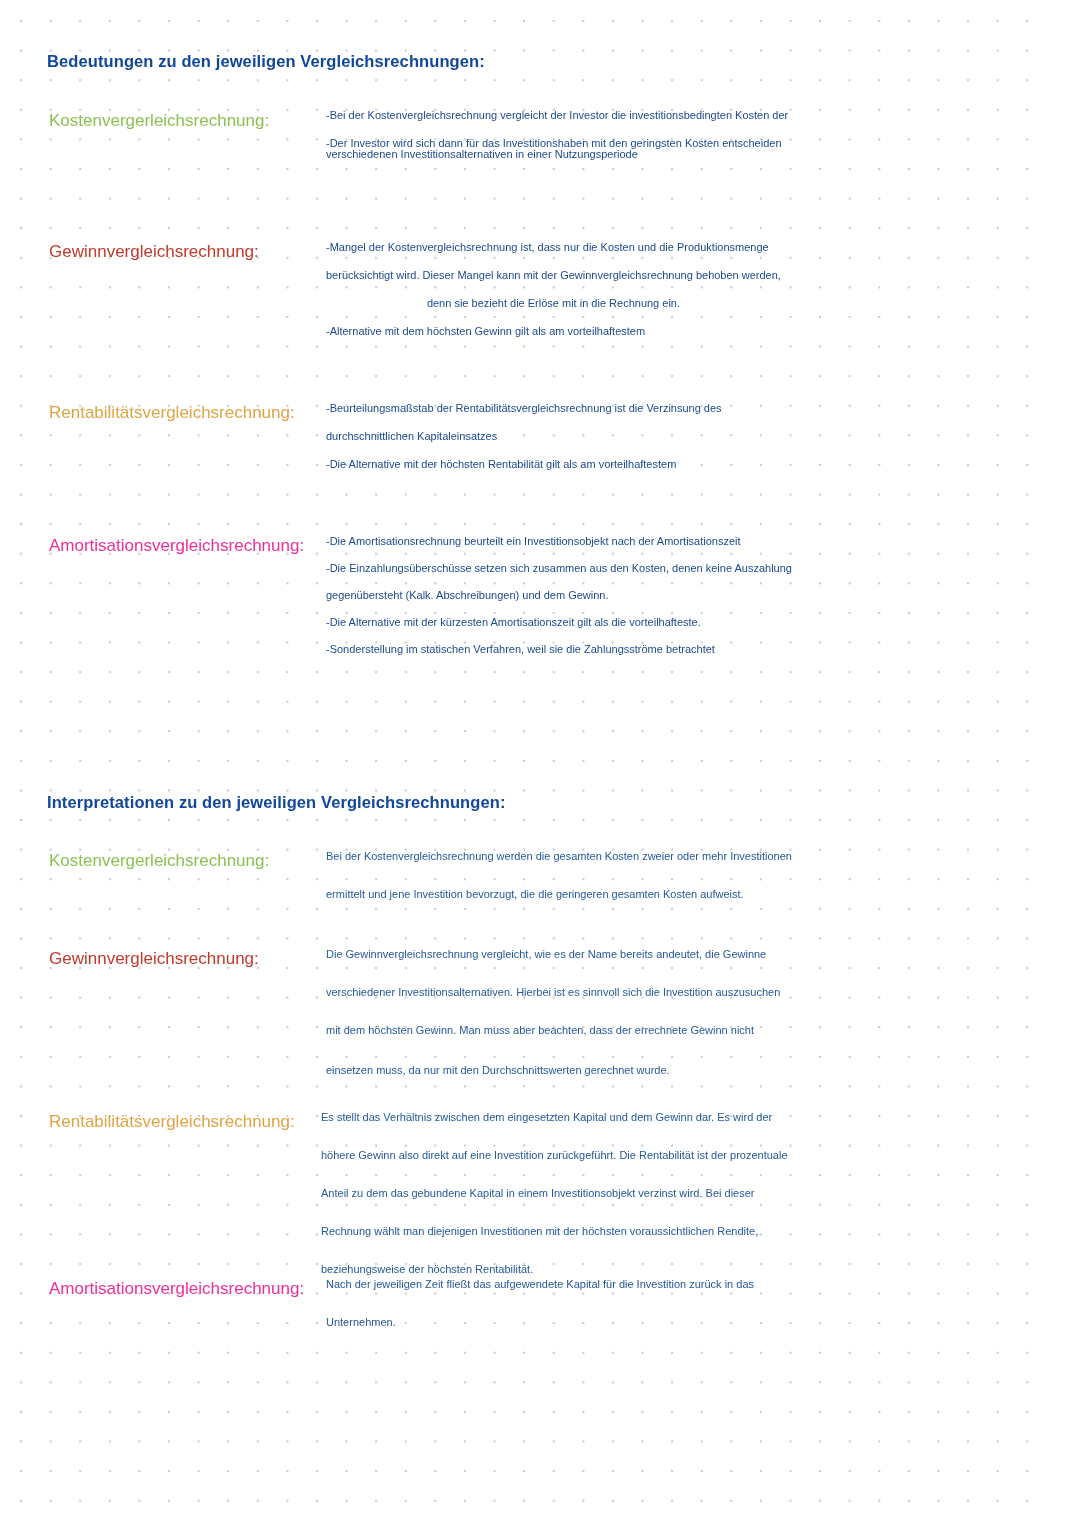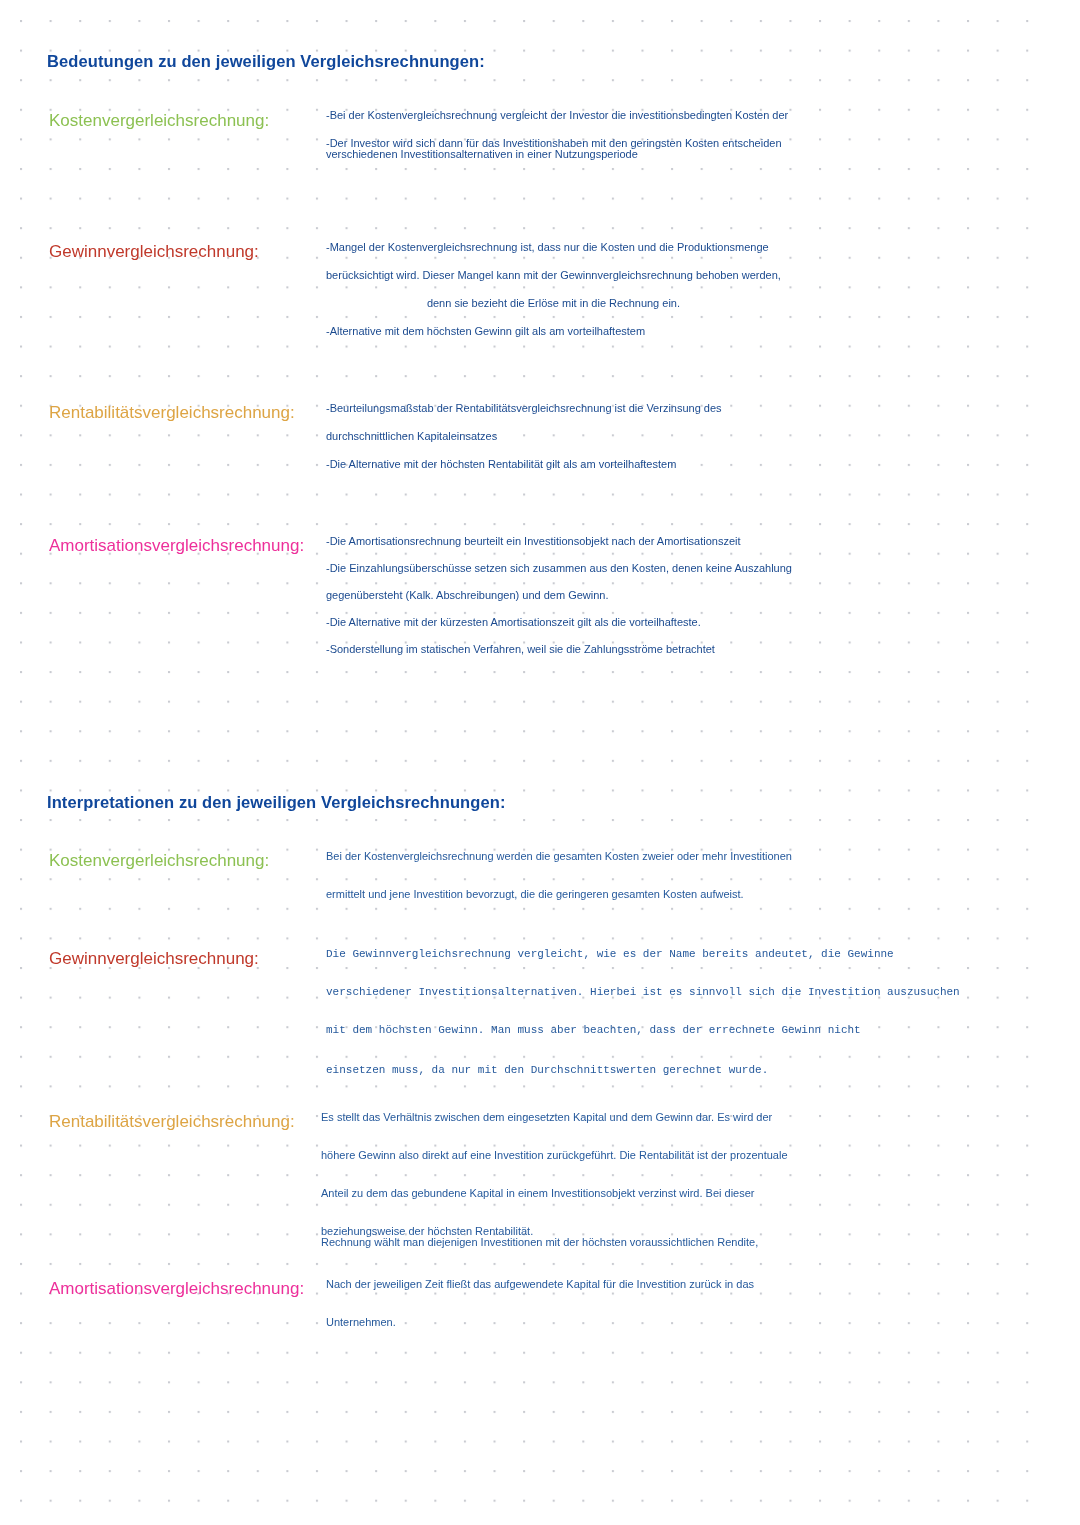--- a/index.html
+++ b/index.html
@@ -140,36 +140,36 @@
       <div class="entry" style="left:49px; top:852px; width:1010px;">
         <div class="entry-label c-green">Kostenvergerleichsrechnung:</div>
         <div class="entry-body" style="left:277px; top:-1px;">
           <div class="body-line body-mid" style="margin-bottom:27px;">Bei der Kostenvergleichsrechnung werden die gesamten Kosten zweier oder mehr Investitionen</div>
           <div class="body-line body-mid">ermittelt und jene Investition bevorzugt, die die geringeren gesamten Kosten aufweist.</div>
         </div>
       </div>
 
       <div class="entry" style="left:49px; top:950px; width:1010px;">
         <div class="entry-label c-red">Gewinnvergleichsrechnung:</div>
-        <div class="entry-body" style="left:277px; top:-1px;font-family:Liberation Mono, monospace;">
+        <div class="entry-body" style="left:277px; top:-1px;">
           <div class="body-line body-mid" style="margin-bottom:27px;">Die Gewinnvergleichsrechnung vergleicht, wie es der Name bereits andeutet, die Gewinne</div>
           <div class="body-line body-mid" style="margin-bottom:27px;">verschiedener Investitionsalternativen. Hierbei ist es sinnvoll sich die Investition auszusuchen</div>
           <div class="body-line body-mid" style="margin-bottom:29px;">mit dem höchsten Gewinn. Man muss aber beachten, dass der errechnete Gewinn nicht</div>
           <div class="body-line body-mid">einsetzen muss, da nur mit den Durchschnittswerten gerechnet wurde.</div>
         </div>
       </div>
 
       <div class="entry" style="left:49px; top:1113px; width:1010px;">
         <div class="entry-label c-gold">Rentabilitätsvergleichsrechnung:</div>
         <div class="entry-body" style="left:272px; top:-1px;">
           <div class="body-line body-mid" style="margin-bottom:27px;">Es stellt das Verhältnis zwischen dem eingesetzten Kapital und dem Gewinn dar. Es wird der</div>
           <div class="body-line body-mid" style="margin-bottom:27px;">höhere Gewinn also direkt auf eine Investition zurückgeführt. Die Rentabilität ist der prozentuale</div>
           <div class="body-line body-mid" style="margin-bottom:27px;">Anteil zu dem das gebundene Kapital in einem Investitionsobjekt verzinst wird. Bei dieser</div>
+          <div class="body-line body-mid" style="margin-bottom:27px;">Rechnung wählt man diejenigen Investitionen mit der höchsten voraussichtlichen Rendite,</div>
           <div class="body-line body-mid">beziehungsweise der höchsten Rentabilität.</div>
-          <div class="body-line body-mid" style="margin-bottom:27px;">Rechnung wählt man diejenigen Investitionen mit der höchsten voraussichtlichen Rendite,</div>
         </div>
       </div>
 
       <div class="entry" style="left:49px; top:1280px; width:1010px;">
         <div class="entry-label c-pink">Amortisationsvergleichsrechnung:</div>
         <div class="entry-body" style="left:277px; top:-1px;">
           <div class="body-line body-mid" style="margin-bottom:27px;text-align:center;">Nach der jeweiligen Zeit fließt das aufgewendete Kapital für die Investition zurück in das</div>
           <div class="body-line body-mid">Unternehmen.</div>
         </div>
       </div>

